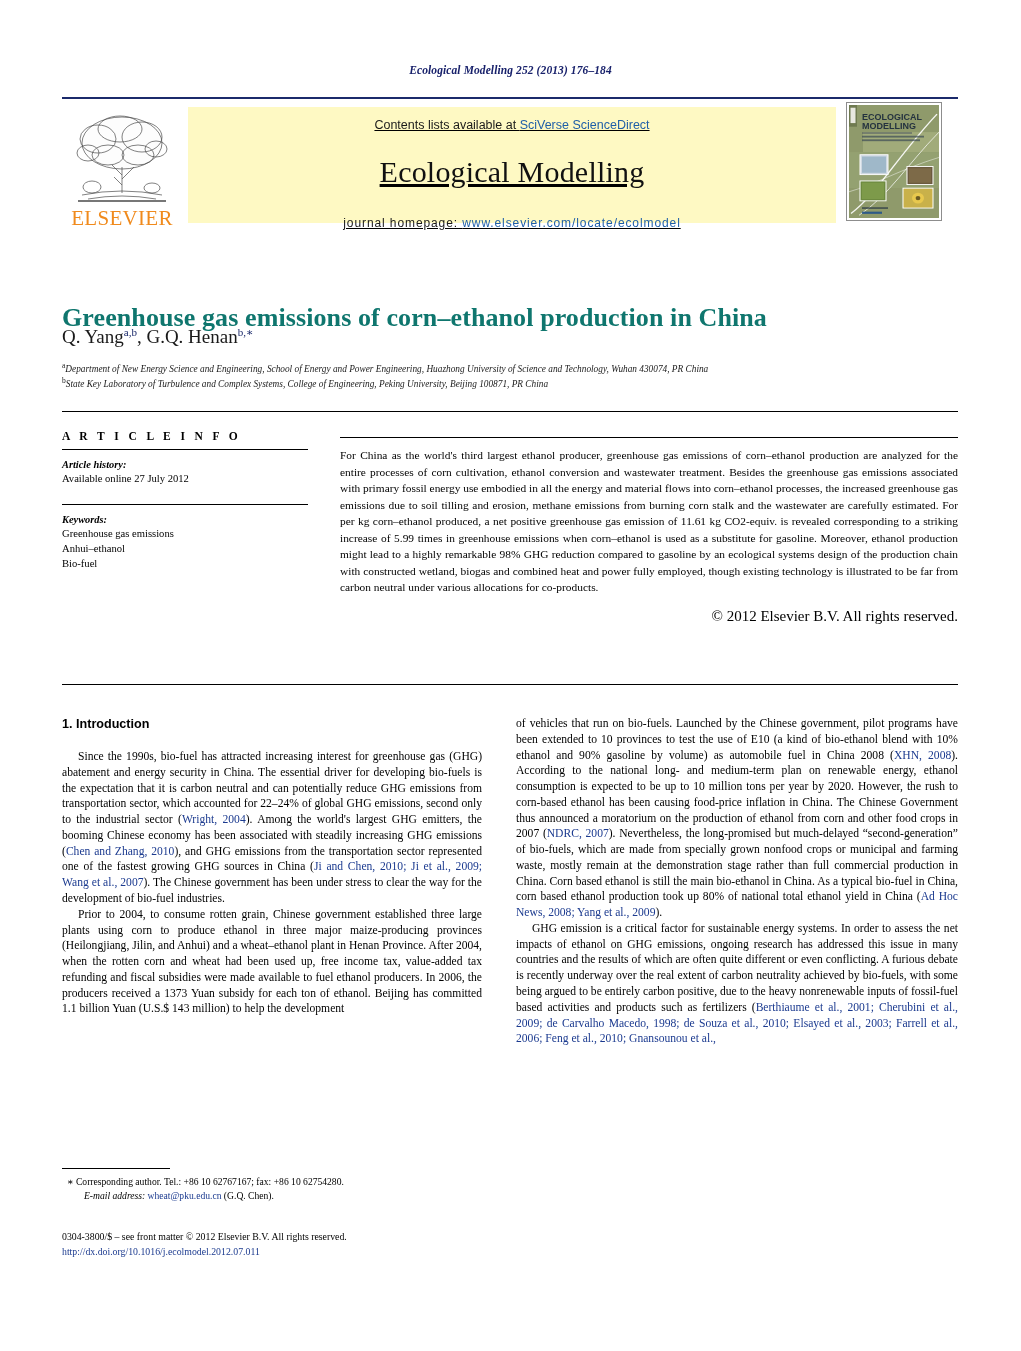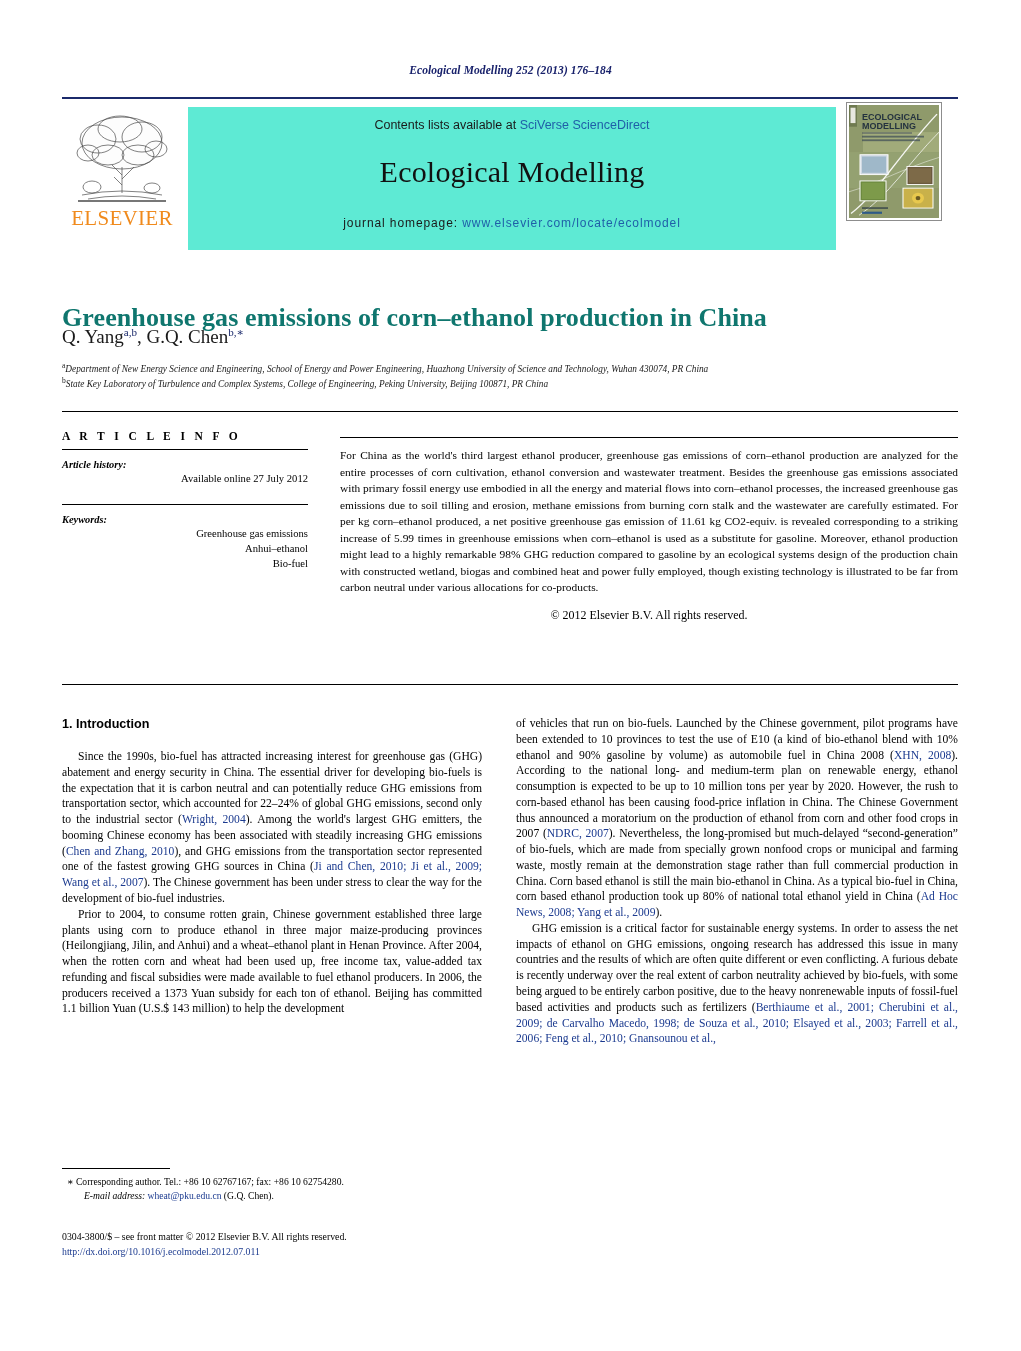--- a/index.html
+++ b/index.html
@@ -57,23 +57,24 @@
     text-align: center;
     font-family: "Liberation Serif", serif;
     font-size: 21px;
     letter-spacing: 0.3px;
     color: #f08a1c;
   }
   .masthead-center {
     position: absolute;
     left: 126px; top: 8px;
     width: 648px;
-    height: 143px;
-    background: #5eead4;
+    height: 116px;
+    background: #fef9c3;
     text-align: center;
+    text-decoration: underline;
   }
   .contents-line {
     margin-top: 11px;
     font-family: "Liberation Sans", sans-serif;
     font-size: 12.5px;
     color: #1a1a1a;
   }
   .contents-line .sd {
     color: #1f5fa8;
   }
@@ -170,31 +171,30 @@
   }
   .info-label {
     font-size: 10.4px;
     font-style: italic;
     font-weight: bold;
     margin-bottom: 1px;
   }
   .info-text {
     font-size: 10.6px;
     line-height: 1.42;
-    text-align: right;
   }
   .abstract-body {
     font-size: 11.4px;
     line-height: 1.45;
     text-align: justify;
   }
   .copyright {
     margin-top: 12px;
-    font-size: 12px;
-    text-align: center;
+    font-size: 15px;
+    text-align: right;
   }
   .rule-bottom {
     position: absolute;
     left: 62px; top: 684px;
     width: 896px;
     height: 0;
     border-top: 1.1px solid #000;
   }
 
   
@@ -315,21 +315,21 @@
           <rect x="13" y="113" width="26" height="2" fill="#2c3a46" opacity="0.7"></rect>
           <rect x="13" y="118" width="20" height="2.4" fill="#1d4f8c" opacity="0.85"></rect>
         </svg>
       </div>
     </div>
   </div>
 
   <h1 class="title">Greenhouse gas emissions of corn–ethanol production in China</h1>
 
   <div class="authors">
-    <span>Q. Yang</span><sup>a,b</sup><span>, G.Q. Chen</span><sup>b,∗</sup>
+    <span>Q. Yang</span><sup>a,b</sup><span>, G.Q. Henan</span><sup>b,∗</sup>
   </div>
 
   <div class="affil">
     <div>
       <sup>a</sup><span>Department of New Energy Science and Engineering, School of Energy and Power Engineering, Huazhong University of Science and Technology, Wuhan 430074, PR China</span>
     </div>
     <div>
       <sup>b</sup><span>State Key Laboratory of Turbulence and Complex Systems, College of Engineering, Peking University, Beijing 100871, PR China</span>
     </div>
   </div>

